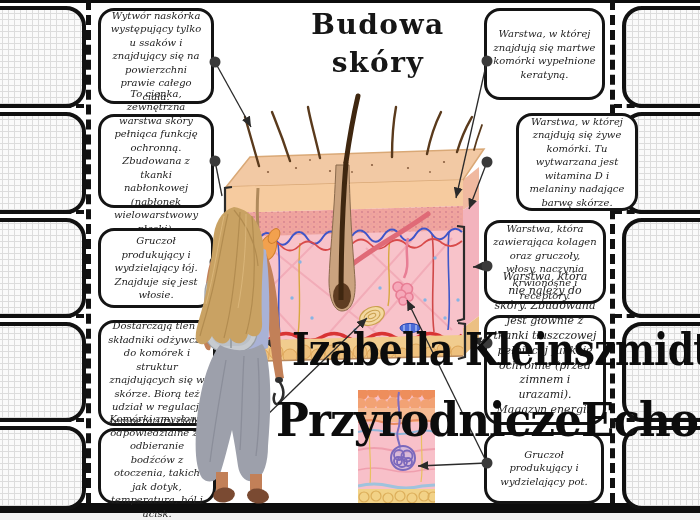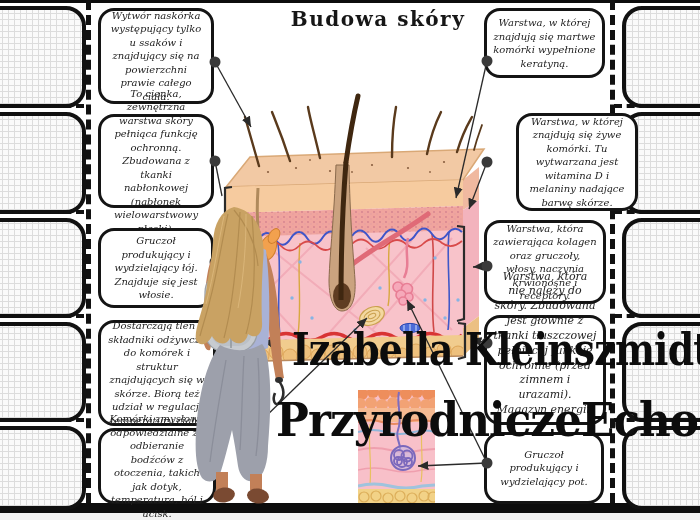--- a/index.html
+++ b/index.html
@@ -16,27 +16,27 @@
                       repeating-linear-gradient(90deg,#dcdcdc 0 1px,transparent 1px 6px);}
   .hsep{position:absolute;width:84px;height:0;border-top:4px dashed #111;}
   .callout{position:absolute;border:3px solid #141414;border-radius:16px;background:#fff;
      display:flex;align-items:center;justify-content:center;text-align:center;
      font-style:italic;font-size:10px;line-height:1.35;color:#222;padding:4px 6px;box-sizing:border-box;}
   .c-l1{left:98px;top:8px;width:116px;height:96px;}
   .c-l2{left:98px;top:114px;width:116px;height:94px;}
   .c-l3{left:98px;top:228px;width:116px;height:80px;}
   .c-l4{left:98px;top:320px;width:118px;height:106px;}
   .c-l5{left:98px;top:428px;width:118px;height:76px;}
-  .c-r1{left:484px;top:8px;width:121px;height:70px;}
+  .c-r1{left:484px;top:8px;width:121px;height:92px;}
   .c-r2{left:484px;top:113px;width:122px;height:98px;margin-left:32px;}
   .c-r3{left:484px;top:220px;width:122px;height:84px;}
   .c-r4{left:484px;top:315px;width:122px;height:110px;font-size:11px;align-items:flex-end;}
   .c-r5{left:484px;top:432px;width:120px;height:72px;}
   .title{position:absolute;left:288px;top:6px;width:180px;text-align:center;
-     font-weight:700;font-size:20px;line-height:1.35;letter-spacing:1.5px;color:#161616;}
+     font-weight:700;font-size:28px;line-height:1.35;letter-spacing:1.5px;color:#161616;}
   .wm{position:absolute;white-space:nowrap;font-weight:700;color:#0c0c0c;
      transform-origin:left top;pointer-events:none;}
   .wm1{left:292px;top:324px;font-size:44px;transform:scaleX(0.86);letter-spacing:-1px;}
   .wm2{left:276px;top:393px;font-size:46px;transform:scaleX(0.95);letter-spacing:-1px;}
   svg.art{position:absolute;left:0;top:0;pointer-events:none;}
 </style>
 </head>
 <body>
 
 <div class="canvas">

